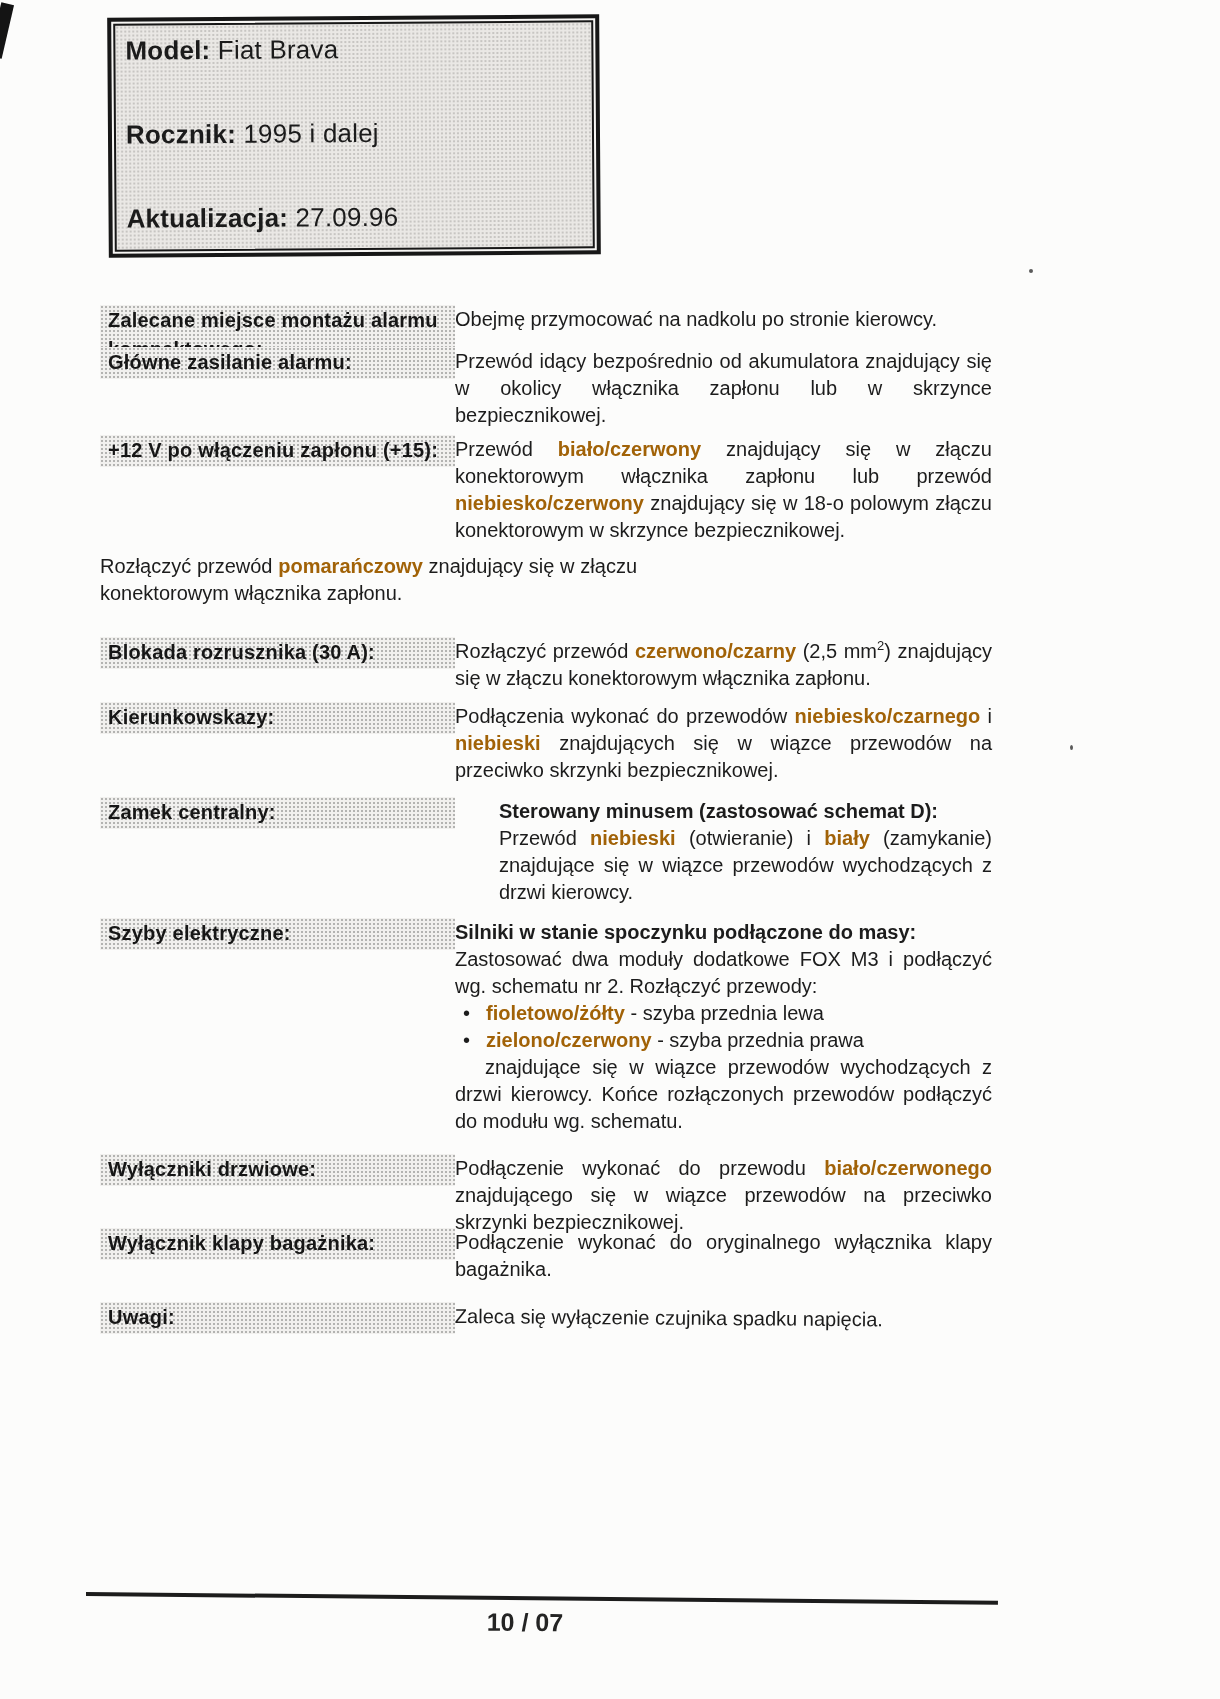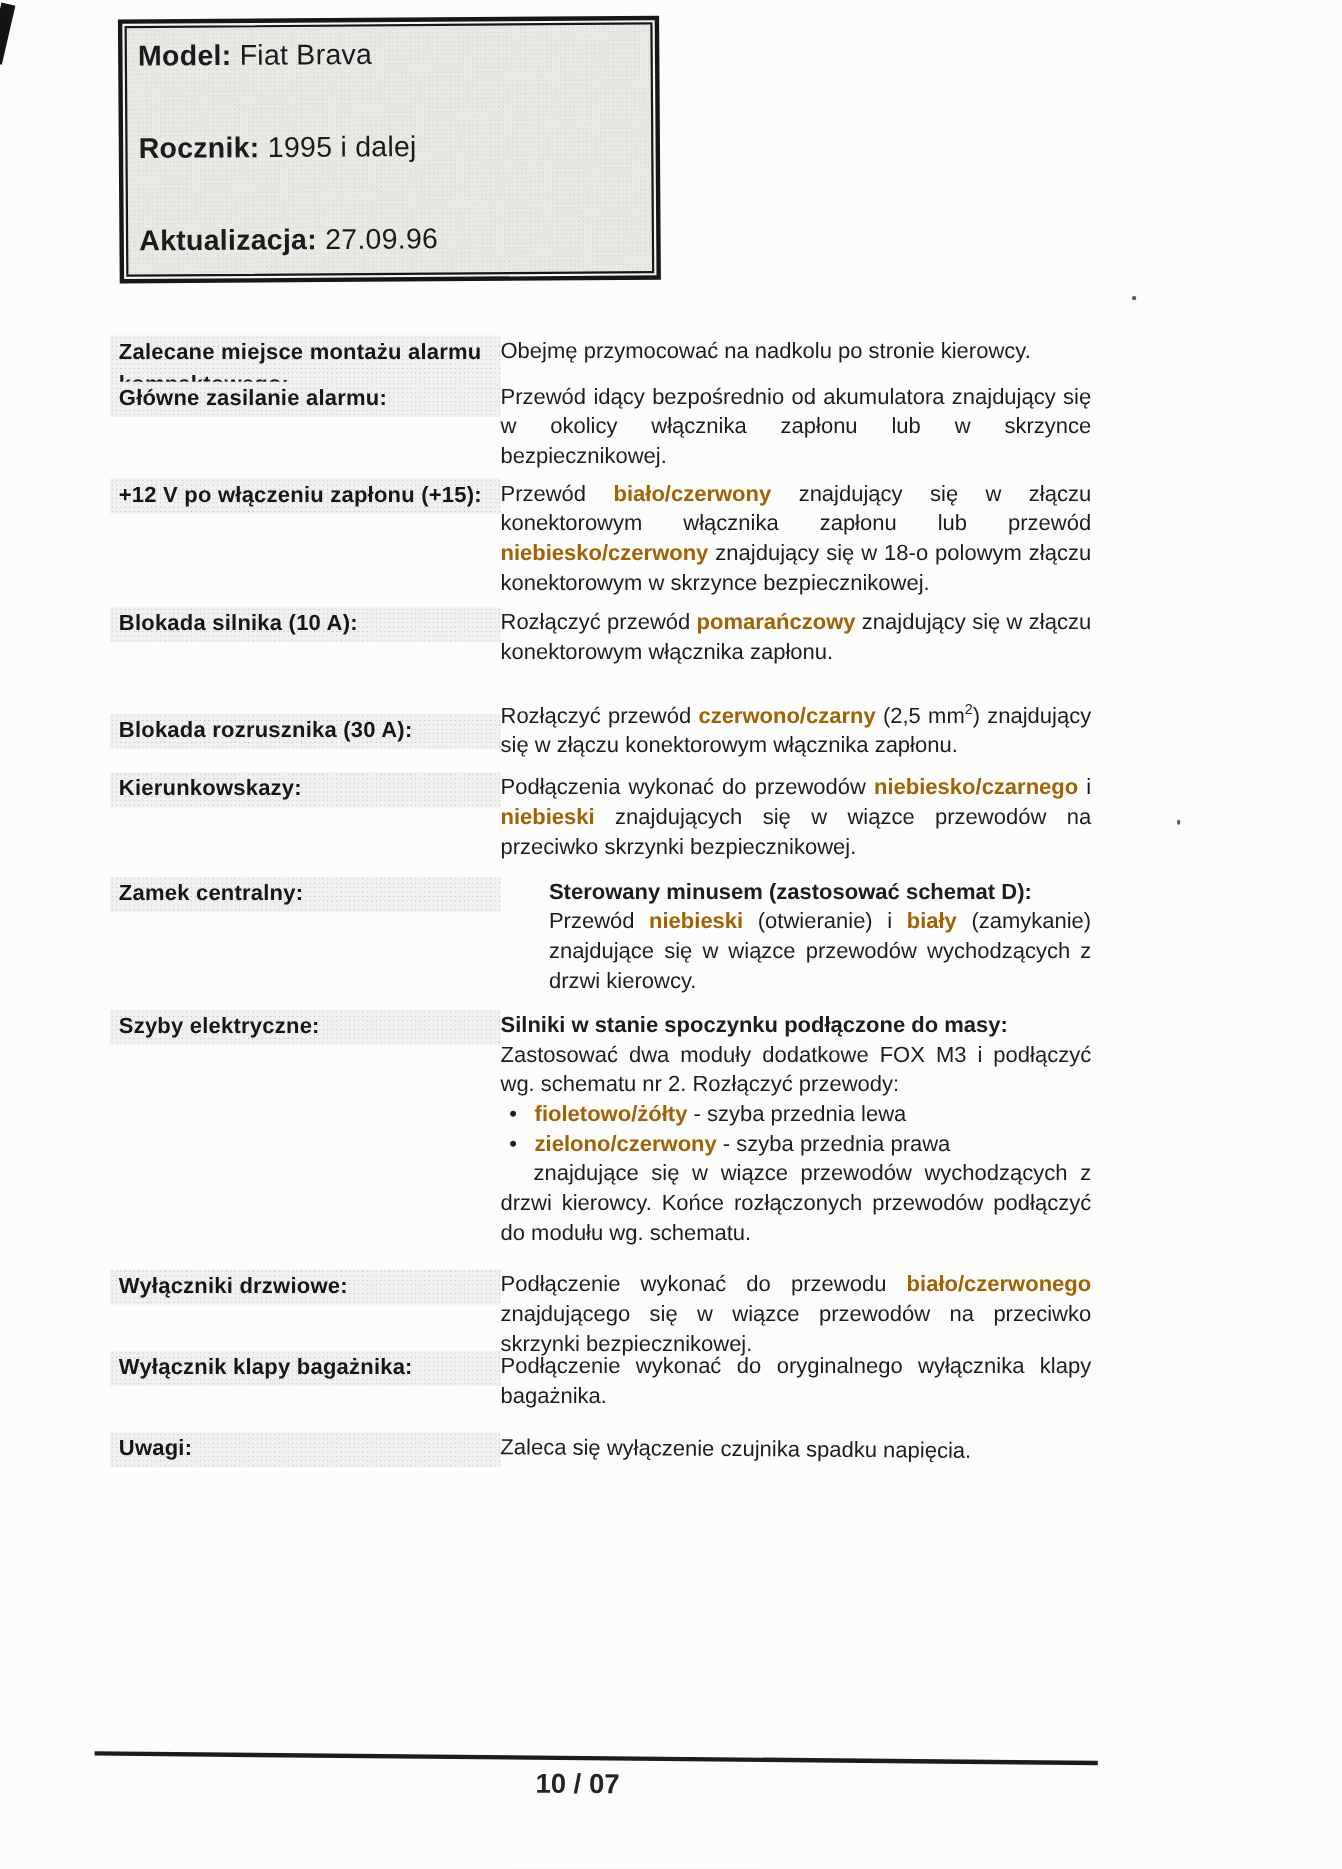--- a/index.html
+++ b/index.html
@@ -61,21 +61,21 @@
   .value ul{margin:0;padding:0;list-style:none;text-align:left;}
   .value li{position:relative;padding-left:31px;}
   .value li .blt{position:absolute;left:8px;top:0;}
   .value .outro{text-indent:30px;}
   .tilt{transform:rotate(0.45deg);transform-origin:left top;}
 
   .row-mounting     {top:289px;margin-top:16px;}
   .row-main-power   {top:347px;}
   .row-ignition     {top:435px;}
   .row-engine-block {top:552px;}
-  .row-starter-block{top:637px;align-items:center;}
+  .row-starter-block{top:637px;}
   .row-turn-signals {top:702px;}
   .row-central-lock {top:797px;gap:44px;}
   .row-windows      {top:918px;}
   .row-door-switches{top:1154px;}
   .row-trunk-switch {top:1228px;}
   .row-notes        {top:1302px;}
 
   
   .footer-rule{
     position:absolute;left:86px;top:1592px;width:912px;height:4px;
@@ -119,21 +119,20 @@
   </section>
 
   <section class="row row-ignition">
     <div class="label">+12 V po włączeniu zapłonu (+15):</div>
     <div class="value">
       <p><span>Przewód </span><b>biało/czerwony</b><span> znajdujący się w złączu konektorowym włącznika zapłonu lub przewód </span><b>niebiesko/czerwony</b><span> znajdujący się w 18-o polowym złączu konektorowym w skrzynce bezpiecznikowej.</span></p>
     </div>
   </section>
 
   <section class="row row-engine-block">
-    <div class="label">Blokada silnika (10 A):</div>
     <div class="value">
       <p><span>Rozłączyć przewód </span><b>pomarańczowy</b><span> znajdujący się w złączu konektorowym włącznika zapłonu.</span></p>
     </div>
   </section>
 
   <section class="row row-starter-block">
     <div class="label">Blokada rozrusznika (30 A):</div>
     <div class="value">
       <p><span>Rozłączyć przewód </span><b>czerwono/czarny</b><span> (2,5 mm</span><sup>2</sup><span>) znajdujący się w złączu konektorowym włącznika zapłonu.</span></p>
     </div>

